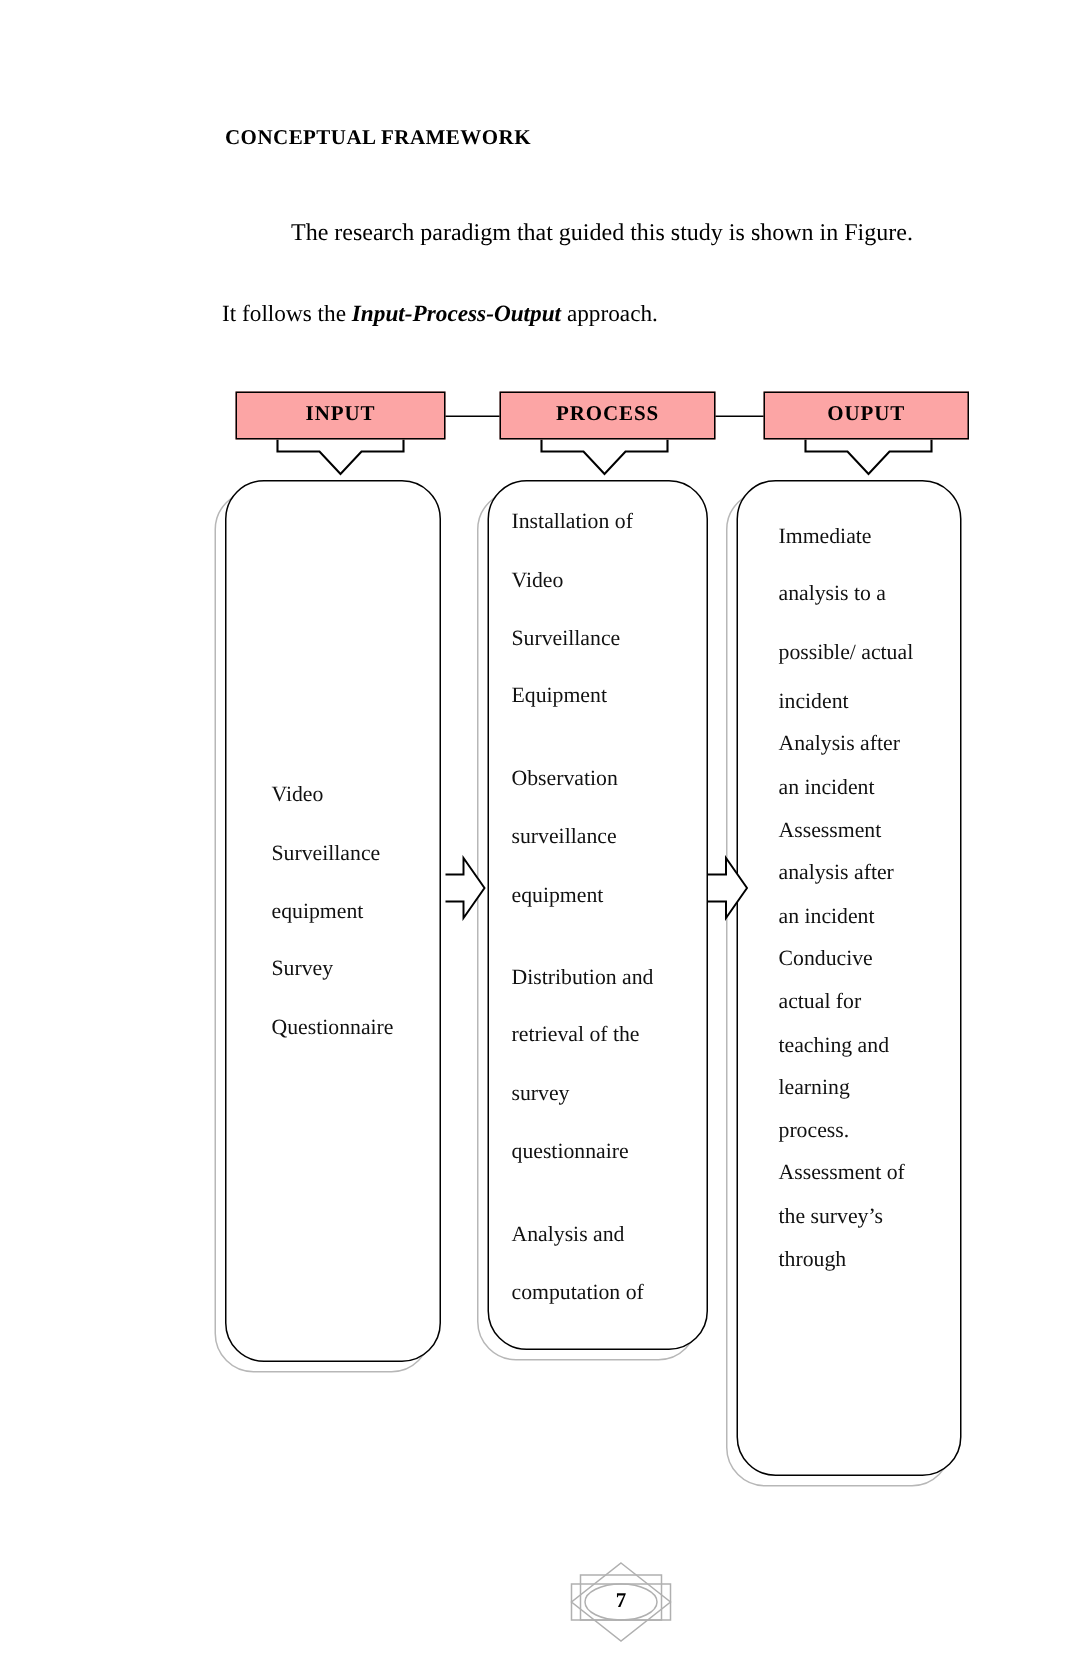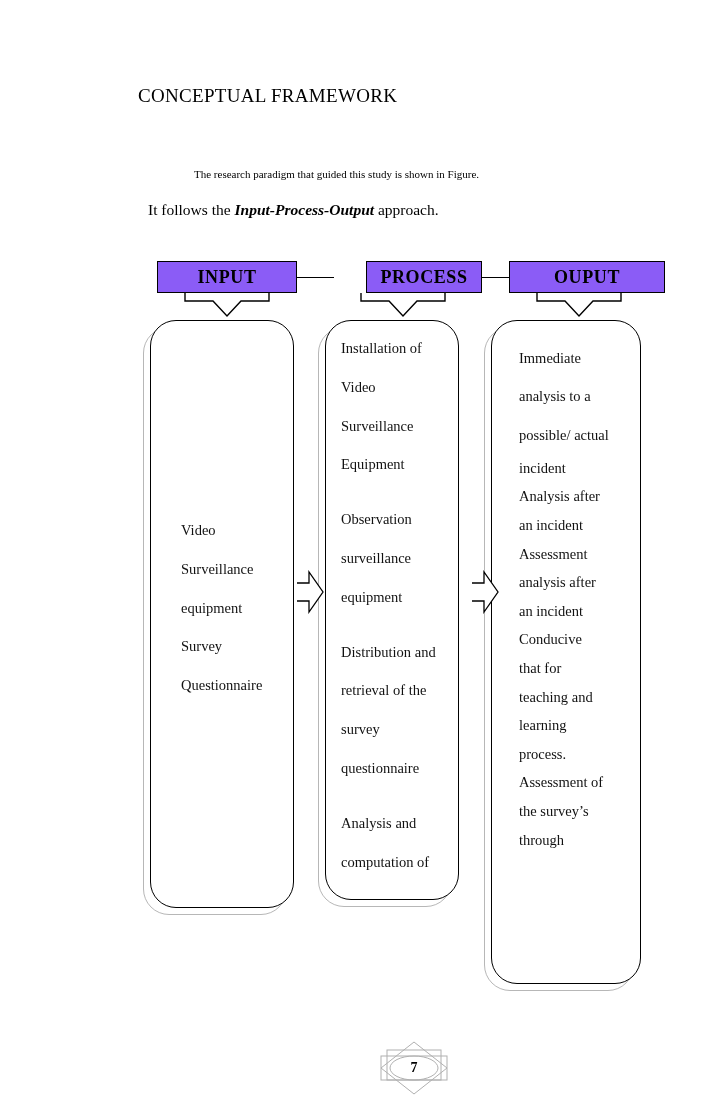--- a/index.html
+++ b/index.html
@@ -17,32 +17,32 @@
   }
 
   .page {
     position: absolute;
     inset: 0;
   }
 
   
   .section-title {
     position: absolute;
-    left: 138px;
+    left: 150px;
     top: 85px;
-    font-size: 19px;
-    font-weight: normal;
+    font-size: 14px;
+    font-weight: bold;
     letter-spacing: 0.3px;
   }
   .para-1 {
     position: absolute;
     left: 150px;
-    top: 168px;
+    top: 147px;
     width: 500px;
-    font-size: 11px;
+    font-size: 16px;
     text-indent: 44px;
   }
   .para-2 {
     position: absolute;
     left: 148px;
     top: 201px;
     width: 500px;
     font-size: 15.5px;
   }
   .para-2 .ipo {
@@ -53,29 +53,29 @@
   
   .hdr-box {
     position: absolute;
     top: 261px;
     height: 32px;
     border: 1.4px solid #000;
     box-sizing: border-box;
     display: flex;
     align-items: center;
     justify-content: center;
-    font-size: 18px;
+    font-size: 14px;
     font-weight: bold;
     letter-spacing: 0.6px;
-    background: #8b5cf6;
+    background: #fca5a5;
     z-index: 4;
   }
   .hdr-input   { left: 157px; width: 140px; }
-  .hdr-process { left: 333px; width: 116px; margin-left: 33px; }
-  .hdr-output  { left: 509px; width: 156px; }
+  .hdr-process { left: 333px; width: 144px; }
+  .hdr-output  { left: 509px; width: 137px; }
 
   
   .hdr-conn {
     position: absolute;
     top: 277px;
     height: 0;
     border-top: 1.2px solid #000;
     z-index: 3;
   }
   .hdr-conn-1 { left: 296px; width: 38px; }
@@ -115,21 +115,21 @@
     border: 1.3px solid #000;
     background: #fff;
     overflow: hidden;
   }
 
   .col-left  { left: 150px; }
   .col-mid   { left: 325px; }
   .col-right { left: 491px; }
 
   .col-left  .col-shadow, .col-left  .col-box { width: 144px; height: 588px; }
-  .col-mid   .col-shadow, .col-mid   .col-box { width: 134px; height: 580px; font-family: Liberation Serif, serif; }
+  .col-mid   .col-shadow, .col-mid   .col-box { width: 147px; height: 580px; font-family: Liberation Serif, serif; }
   .col-right .col-shadow, .col-right .col-box { width: 150px; height: 664px; text-decoration: underline; }
 
   .col-content {
     position: absolute;
     left: 0;
     right: 0;
     font-size: 14.5px;
     color: #111;
   }
   .col-content .ln {
@@ -269,21 +269,21 @@
         <span class="ln-loose">Immediate</span>
         <span class="ln-loose">analysis to a</span>
         <span class="ln-loose">possible/ actual</span>
         <span class="ln">incident</span>
         <span class="ln">Analysis after</span>
         <span class="ln">an incident</span>
         <span class="ln">Assessment</span>
         <span class="ln">analysis after</span>
         <span class="ln">an incident</span>
         <span class="ln">Conducive</span>
-        <span class="ln">that for</span>
+        <span class="ln">actual for</span>
         <span class="ln">teaching and</span>
         <span class="ln">learning</span>
         <span class="ln">process.</span>
         <span class="ln">Assessment of</span>
         <span class="ln">the survey’s</span>
         <span class="ln">through</span>
       </div>
     </div>
   </div>
 

